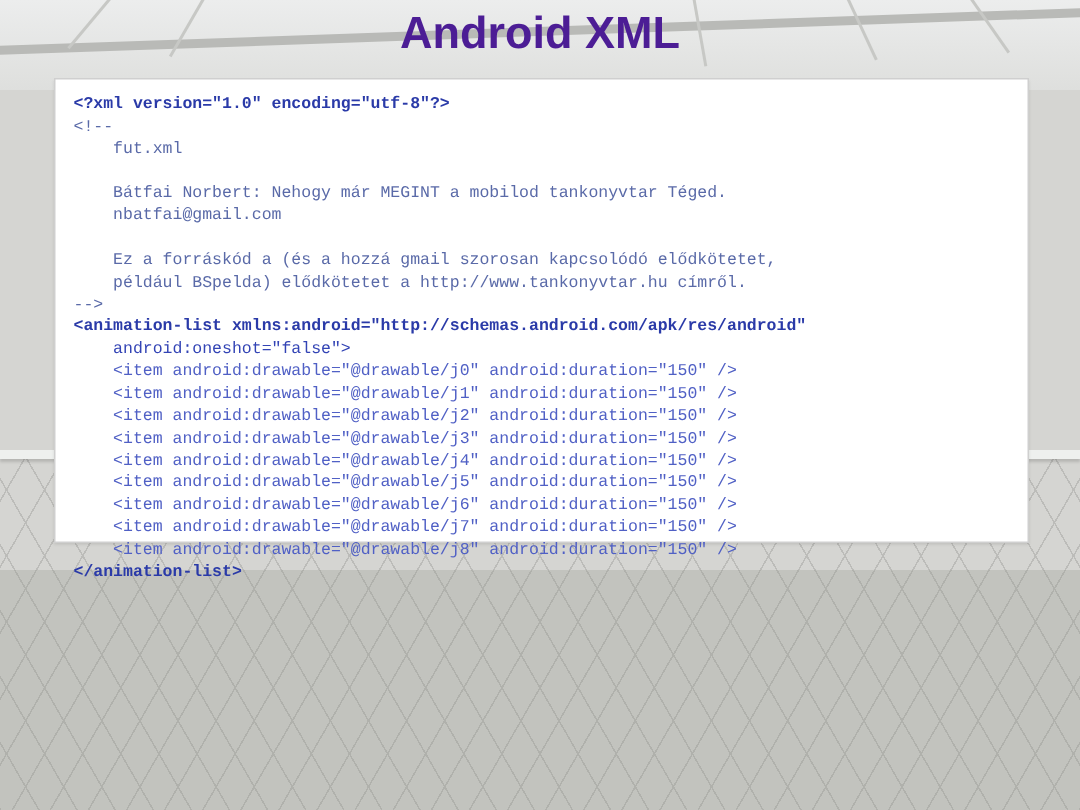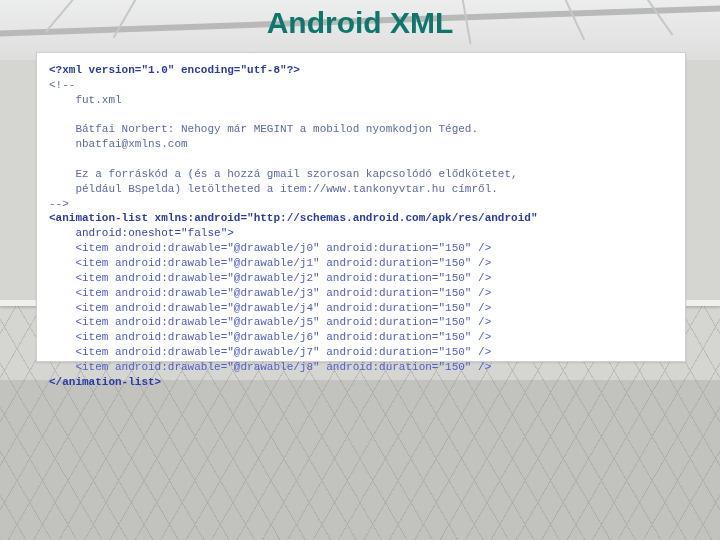--- a/index.html
+++ b/index.html
@@ -20,21 +20,21 @@
   .grass{position:absolute;left:0;right:0;top:380px;bottom:0;
     background:#c2c3be;}
   .net{position:absolute;left:0;right:0;top:300px;bottom:0;opacity:.35;
     background:
       repeating-linear-gradient(60deg,#8f908b 0 1px,transparent 1px 22px),
       repeating-linear-gradient(-60deg,#8f908b 0 1px,transparent 1px 22px);}
   .bar{position:absolute;left:0;right:0;top:300px;height:6px;background:#eef0ee;
     box-shadow:0 2px 2px rgba(0,0,0,.15);}
 
   h1{position:absolute;left:0;right:0;top:6px;margin:0;text-align:center;
-    font-size:30px;font-weight:700;color:#0f766e;}
+    font-size:30px;font-weight:700;color:#4c1d95;}
 
   .panel{position:absolute;left:36px;top:52px;width:648px;height:308px;
     background:#fff;border:1px solid #cfcfcf;box-shadow:0 1px 2px rgba(0,0,0,.1);}
   pre.code{margin:0;padding:10px 12px;font-family:"Courier New",monospace;
     font-size:11px;line-height:1.35;color:#1a2a6b;white-space:pre;overflow:hidden;}
   .kw{color:#2a3aa8;font-weight:600;}
   .attr{color:#3344b5;}
   .val{color:#5060c5;}
   .cm{color:#5a6aa8;}
 </style>
@@ -55,25 +55,25 @@
 <div class="net"></div>
 <div class="bar"></div>
 
 <h1>Android XML</h1>
 
 <div class="panel">
 <pre class="code"><span class="kw">&lt;?xml version="1.0" encoding="utf-8"?&gt;</span>
 <span class="cm">&lt;!--</span>
 <span class="cm">    fut.xml</span>
 <span class="cm"></span>
-<span class="cm">    Bátfai Norbert: Nehogy már MEGINT a mobilod nyomkodjon Téged.</span>
-<span class="cm">    nbatfai@xmlns.com</span>
+<span class="cm">    Bátfai Norbert: Nehogy már MEGINT a mobilod tankonyvtar Téged.</span>
+<span class="cm">    nbatfai@gmail.com</span>
 <span class="cm"></span>
 <span class="cm">    Ez a forráskód a (és a hozzá gmail szorosan kapcsolódó elődkötetet,</span>
-<span class="cm">    például BSpelda) letöltheted a item://www.tankonyvtar.hu címről.</span>
+<span class="cm">    például BSpelda) elődkötetet a http://www.tankonyvtar.hu címről.</span>
 <span class="cm">--&gt;</span>
 <span class="kw">&lt;animation-list xmlns:android="http://schemas.android.com/apk/res/android"</span>
 <span class="attr">    android:oneshot="false"&gt;</span>
 <span class="val">    &lt;item android:drawable="@drawable/j0" android:duration="150" /&gt;</span>
 <span class="val">    &lt;item android:drawable="@drawable/j1" android:duration="150" /&gt;</span>
 <span class="val">    &lt;item android:drawable="@drawable/j2" android:duration="150" /&gt;</span>
 <span class="val">    &lt;item android:drawable="@drawable/j3" android:duration="150" /&gt;</span>
 <span class="val">    &lt;item android:drawable="@drawable/j4" android:duration="150" /&gt;</span>
 <span class="val">    &lt;item android:drawable="@drawable/j5" android:duration="150" /&gt;</span>
 <span class="val">    &lt;item android:drawable="@drawable/j6" android:duration="150" /&gt;</span>

